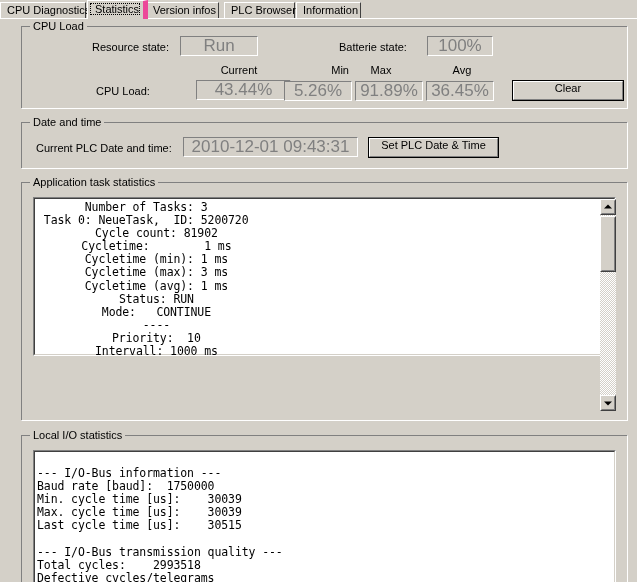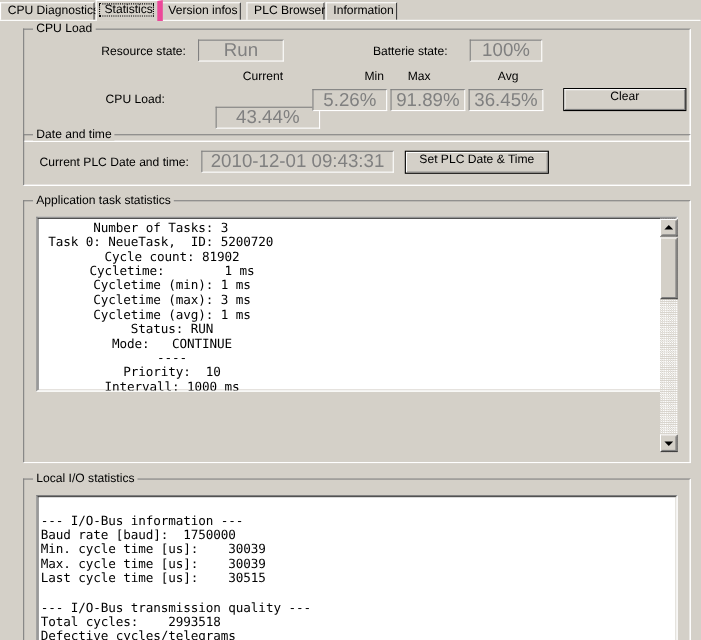--- a/index.html
+++ b/index.html
@@ -265,21 +265,21 @@
     <span>Version infos</span>
   </div>
   <div class="tab" style="left:224px;width:71px;">
     <span>PLC Browser</span>
   </div>
   <div class="tab" style="left:296px;width:65px;">
     <span>Information</span>
   </div>
 </div>
 
-<div class="group" style="left:21px;top:26px;width:607px;height:103px;">
+<div class="group" style="left:21px;top:26px;width:607px;height:83px;">
   <div class="group-inner"></div>
   <div class="group-title">CPU Load</div>
 </div>
 
 <div class="lbl" style="left:92px;top:41px;">Resource state:</div>
 <div class="field" style="left:180px;top:36px;width:78px;height:20px;line-height:18px;">
   <span>Run</span>
 </div>
 
 <div class="lbl" style="left:339px;top:41px;">Batterie state:</div>
@@ -287,21 +287,21 @@
   <span>100%</span>
 </div>
 
 <div class="lbl" style="left:200px;top:64px;width:78px;text-align:center;">Current</div>
 <div class="lbl" style="left:281px;top:64px;width:68px;text-align:right;">Min</div>
 <div class="lbl" style="left:347px;top:64px;width:68px;text-align:center;">Max</div>
 <div class="lbl" style="left:428px;top:64px;width:68px;text-align:center;">Avg</div>
 
 <div class="lbl" style="left:96px;top:85px;">CPU Load:</div>
 
-<div class="field" style="left:196px;top:97px;width:95px;height:20px;line-height:18px;">
+<div class="field" style="left:196px;top:80px;width:95px;height:20px;line-height:18px;">
   <span>43.44%</span>
 </div>
 <div class="field" style="left:284px;top:81px;width:68px;height:20px;line-height:18px;">
   <span>5.26%</span>
 </div>
 <div class="field" style="left:355px;top:81px;width:68px;height:20px;line-height:18px;">
   <span>91.89%</span>
 </div>
 <div class="field" style="left:426px;top:81px;width:68px;height:20px;line-height:18px;">
   <span>36.45%</span>

